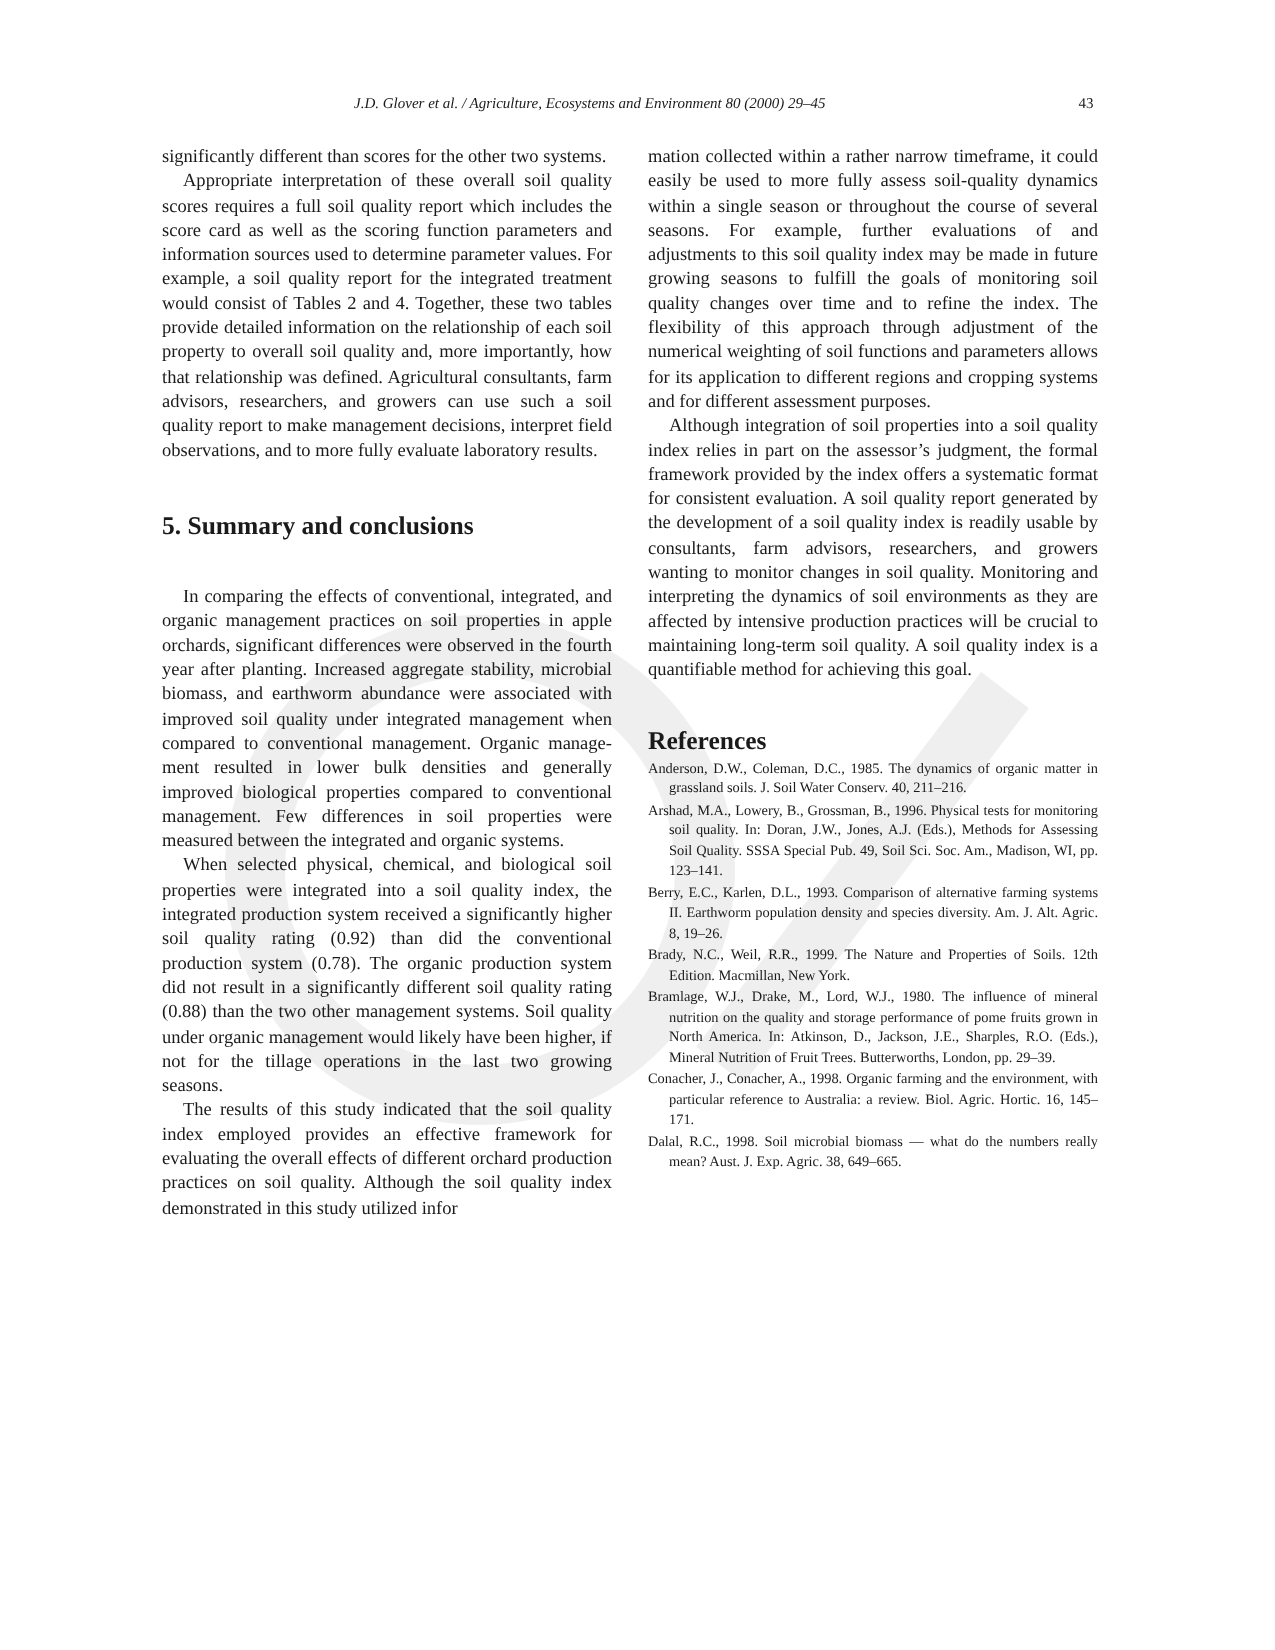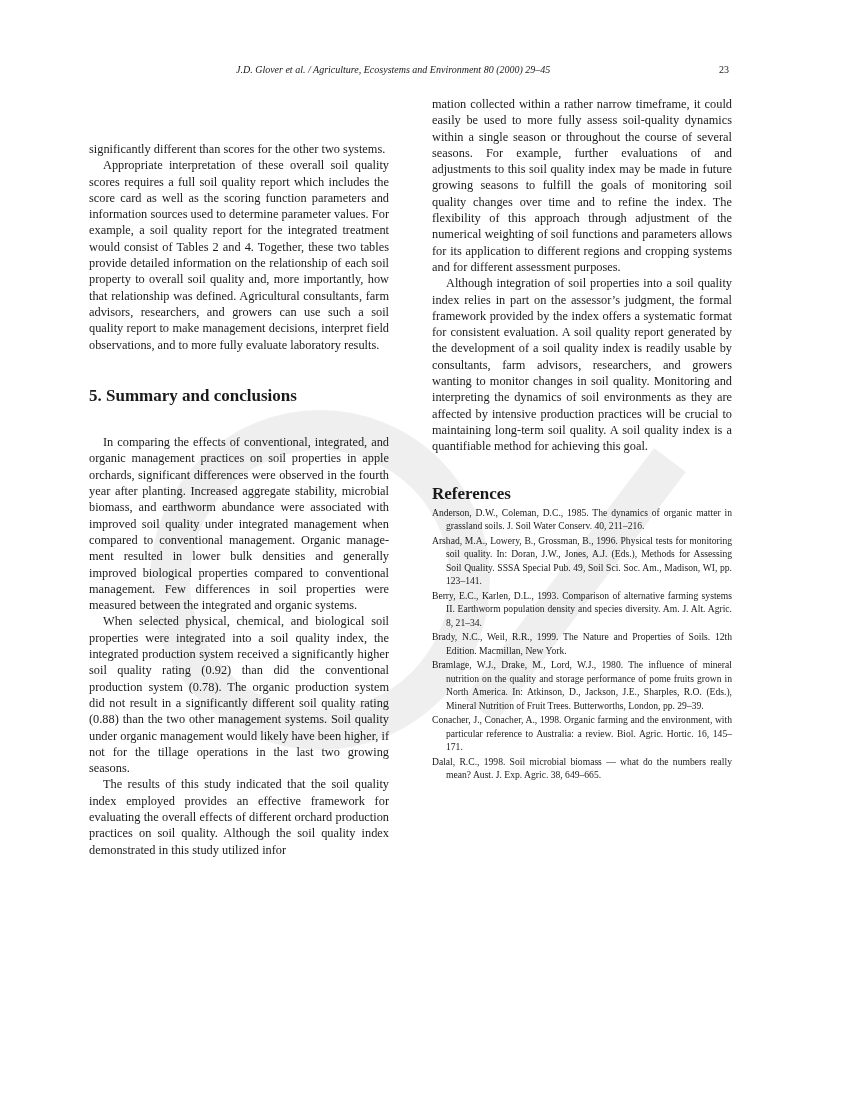--- a/index.html
+++ b/index.html
@@ -6,58 +6,58 @@
   body { width: 850px; height: 1100px; position: relative; overflow: hidden;
          font-family: "Liberation Serif", "DejaVu Serif", serif; color: #1a1a1a; }
   .watermark { position: absolute; left: 150px; top: 380px; width: 560px; height: 400px;
                pointer-events: none; opacity: 0.06; }
   .running-head { position: absolute; top: 64px; left: 0; width: 850px; height: 16px;
                   font-size: 10px; font-style: italic; }
   .running-head .title { position: absolute; left: 236px; top: 0; }
   .running-head .page { position: absolute; left: 719px; top: 0; font-style: normal; }
   .col { position: absolute; top: 96px; width: 300px; font-size: 12.35px; line-height: 16.3px;
          text-align: justify; hyphens: manual; }
-  .col.left { left: 89px; margin-top: 45px; }
+  .col.left { left: 108px; }
   .col.right { left: 432px; }
   .col p { margin: 0; text-indent: 14px; }
   .col p.noindent { text-indent: 0; }
   h2.section { font-size: 17px; font-weight: bold; margin: 0; text-indent: 0; }
   .left h2.section { margin-top: 35px; margin-bottom: 30px; }
   .right h2.section { margin-top: 31px; margin-bottom: 4px; }
   .refs { font-size: 9.6px; line-height: 13.5px; text-align: justify; }
   .refs .ref { padding-left: 14px; text-indent: -14px; margin: 0 0 1px 0; }
 </style>
 </head>
 <body>
 
 <svg class="watermark" viewBox="0 0 560 400">
   <circle cx="170" cy="200" r="150" fill="none" stroke="#000" stroke-width="40"></circle>
   <path d="M330 330 L520 80" stroke="#000" stroke-width="40" fill="none"></path>
 </svg>
 
 <div class="running-head">
   <span class="title">J.D. Glover et al. / Agriculture, Ecosystems and Environment 80 (2000) 29–45</span>
-  <span class="page">23</span>
+  <span class="page">43</span>
 </div>
 
 <div class="col left">
   <p class="noindent">significantly different than scores for the other two systems.</p>
   <p>Appropriate interpretation of these overall soil quality scores requires a full soil quality report which includes the score card as well as the scoring function parameters and information sources used to determine parameter values. For example, a soil quality report for the integrated treatment would consist of Tables 2 and 4. Together, these two tables provide detailed information on the relationship of each soil property to overall soil quality and, more importantly, how that relationship was defined. Agricultural consultants, farm advisors, researchers, and growers can use such a soil quality report to make management decisions, interpret field observations, and to more fully evaluate laboratory results.</p>
   <h2 class="section">5.  Summary and conclusions</h2>
   <p>In comparing the effects of conventional, inte­grated, and organic management practices on soil properties in apple orchards, significant differences were observed in the fourth year after planting. In­creased aggregate stability, microbial biomass, and earthworm abundance were associated with improved soil quality under integrated management when com­pared to conventional management. Organic manage­ment resulted in lower bulk densities and generally improved biological properties compared to conven­tional management. Few differences in soil properties were measured between the integrated and organic systems.</p>
   <p>When selected physical, chemical, and biological soil properties were integrated into a soil quality in­dex, the integrated production system received a sig­nificantly higher soil quality rating (0.92) than did the conventional production system (0.78). The organic production system did not result in a significantly dif­ferent soil quality rating (0.88) than the two other management systems. Soil quality under organic man­agement would likely have been higher, if not for the tillage operations in the last two growing seasons.</p>
   <p>The results of this study indicated that the soil qual­ity index employed provides an effective framework for evaluating the overall effects of different orchard production practices on soil quality. Although the soil quality index demonstrated in this study utilized infor­</p>
 </div>
 
 <div class="col right">
   <p class="noindent">mation collected within a rather narrow timeframe, it could easily be used to more fully assess soil-quality dynamics within a single season or throughout the course of several seasons. For example, further eval­uations of and adjustments to this soil quality index may be made in future growing seasons to fulfill the goals of monitoring soil quality changes over time and to refine the index. The flexibility of this approach through adjustment of the numerical weighting of soil functions and parameters allows for its application to different regions and cropping systems and for differ­ent assessment purposes.</p>
   <p>Although integration of soil properties into a soil quality index relies in part on the assessor’s judgment, the formal framework provided by the index offers a systematic format for consistent evaluation. A soil quality report generated by the development of a soil quality index is readily usable by consultants, farm advisors, researchers, and growers wanting to monitor changes in soil quality. Monitoring and interpreting the dynamics of soil environments as they are affected by intensive production practices will be crucial to maintaining long-term soil quality. A soil quality index is a quantifiable method for achieving this goal.</p>
   <h2 class="section">References</h2>
   <div class="refs">
     <p class="ref">Anderson, D.W., Coleman, D.C., 1985. The dynamics of organic matter in grassland soils. J. Soil Water Conserv. 40, 211–216.</p>
     <p class="ref">Arshad, M.A., Lowery, B., Grossman, B., 1996. Physical tests for monitoring soil quality. In: Doran, J.W., Jones, A.J. (Eds.), Methods for Assessing Soil Quality. SSSA Special Pub. 49, Soil Sci. Soc. Am., Madison, WI, pp. 123–141.</p>
-    <p class="ref">Berry, E.C., Karlen, D.L., 1993. Comparison of alternative farming systems II. Earthworm population density and species diversity. Am. J. Alt. Agric. 8, 21–34.</p>
+    <p class="ref">Berry, E.C., Karlen, D.L., 1993. Comparison of alternative farming systems II. Earthworm population density and species diversity. Am. J. Alt. Agric. 8, 19–26.</p>
     <p class="ref">Brady, N.C., Weil, R.R., 1999. The Nature and Properties of Soils. 12th Edition. Macmillan, New York.</p>
     <p class="ref">Bramlage, W.J., Drake, M., Lord, W.J., 1980. The influence of mineral nutrition on the quality and storage performance of pome fruits grown in North America. In: Atkinson, D., Jackson, J.E., Sharples, R.O. (Eds.), Mineral Nutrition of Fruit Trees. Butterworths, London, pp. 29–39.</p>
     <p class="ref">Conacher, J., Conacher, A., 1998. Organic farming and the environment, with particular reference to Australia: a review. Biol. Agric. Hortic. 16, 145–171.</p>
     <p class="ref">Dalal, R.C., 1998. Soil microbial biomass — what do the numbers really mean? Aust. J. Exp. Agric. 38, 649–665.</p>
   </div>
 </div>
 
 </body></html>

